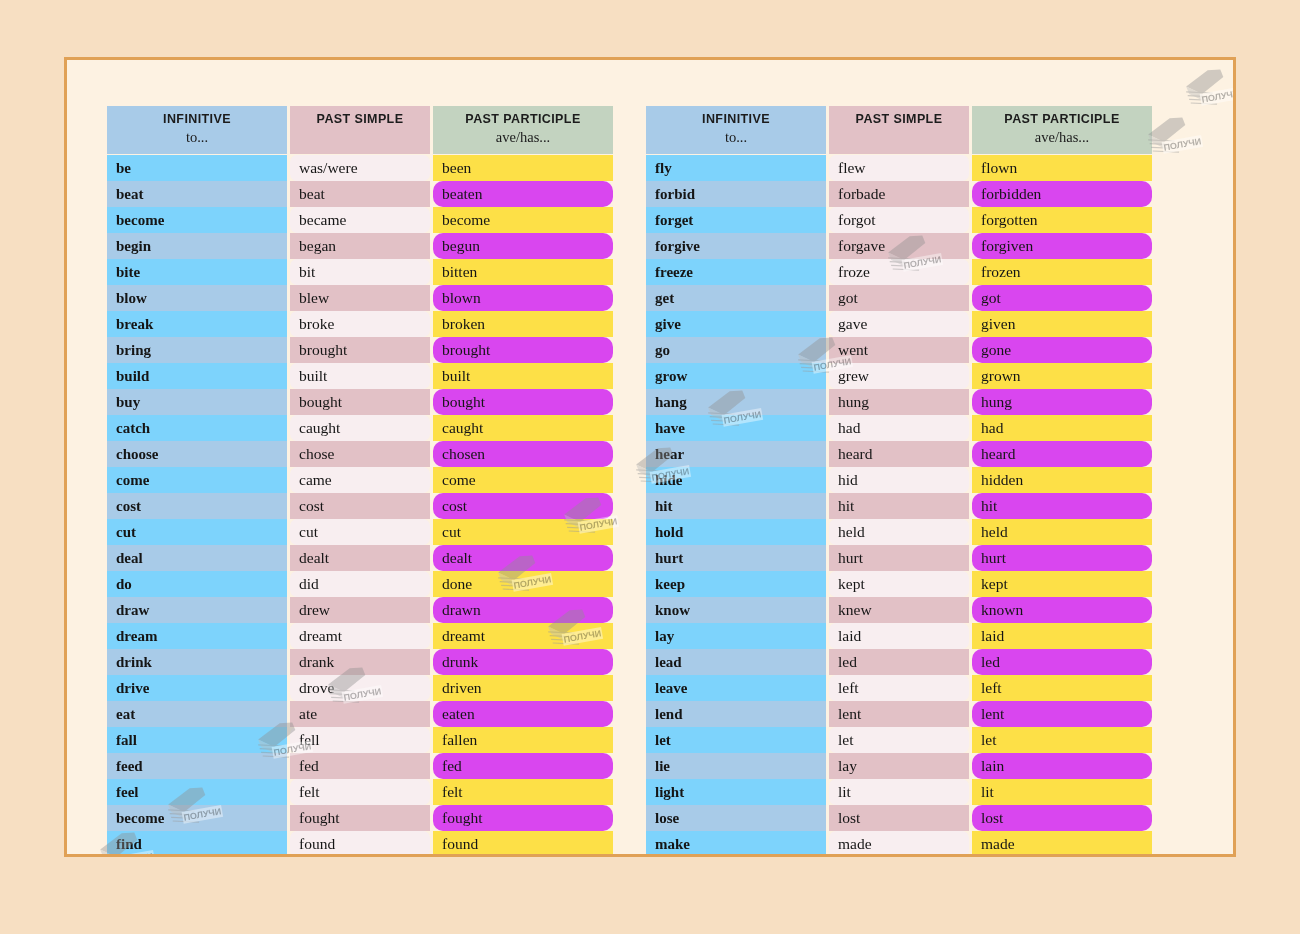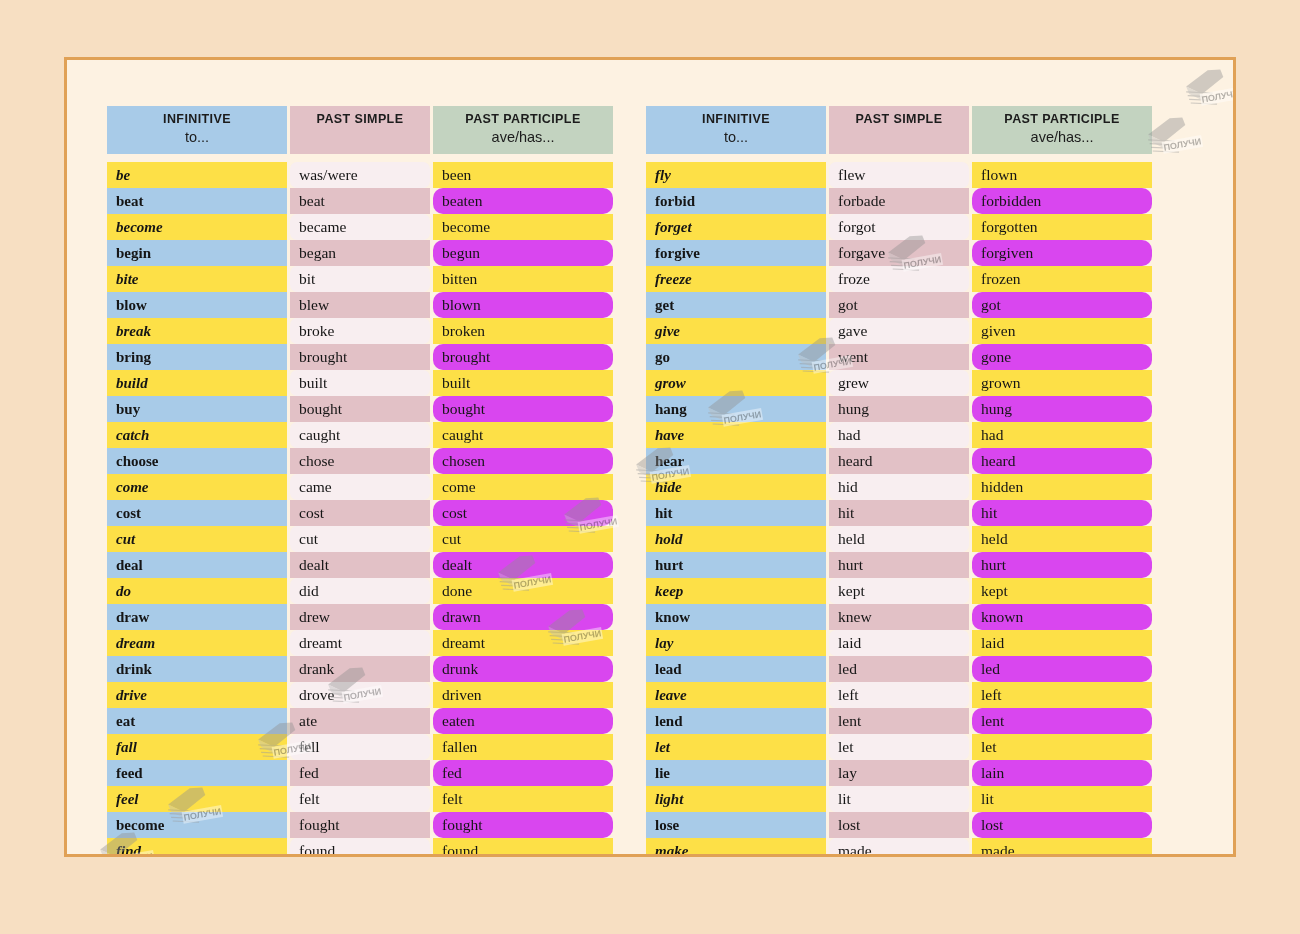--- a/index.html
+++ b/index.html
@@ -64,21 +64,21 @@
   .verb-table {
     display: flex;
     flex-direction: row;
     gap: 3px;
   }
   .table-gap { width: 33px; flex: 0 0 33px; }
 
   .col {
     display: flex;
     flex-direction: column;
-    gap: 8px;
+    gap: 1px;
   }
   .col.infinitive { width: 180px; }
   .col.past       { width: 140px; }
   .col.participle { width: 180px; }
 
   .col-head {
     height: 48px;
     box-sizing: border-box;
     padding-top: 6px;
     text-align: center;
@@ -87,21 +87,21 @@
   .col-head .h-main {
     display: block;
     font-family: "Liberation Sans", sans-serif;
     font-weight: bold;
     font-size: 12.5px;
     letter-spacing: 0.4px;
     color: #1c1c1c;
   }
   .col-head .h-sub {
     display: block;
-    font-family: Liberation Sans, sans-serif;
+    font-family: Liberation Serif, serif;
     font-size: 14.5px;
     color: #1c1c1c;
     margin-top: 3px;
   }
 
   .col.infinitive .col-head { background: #a8cbe8; }
   .col.past       .col-head { background: #e2c1c6; }
   .col.participle .col-head { background: #c3d3c0; }
 
   .cell {
@@ -115,21 +115,21 @@
     white-space: nowrap;
     overflow: hidden;
   }
   .col.infinitive .cell {
     font-weight: bold;
     font-size: 15px;
   }
 
   
   .col.infinitive .cell.odd  { background: #a8cbe8; }
-  .col.infinitive .cell.even { background: #fde047; font-style: italic; }
+  .col.infinitive .cell.even { background: #7dd3fc; }
   .col.past       .cell.odd  { background: #e2c1c6; }
   .col.past       .cell.even { background: #f8eef0; border-radius: 7px; }
   .col.participle .cell.odd  { background: #d946ef; border-radius: 10px; }
   .col.participle .cell.even { background: #fde047; }
 
   
   .wm {
     position: absolute;
     width: 62px;
     height: 48px;

